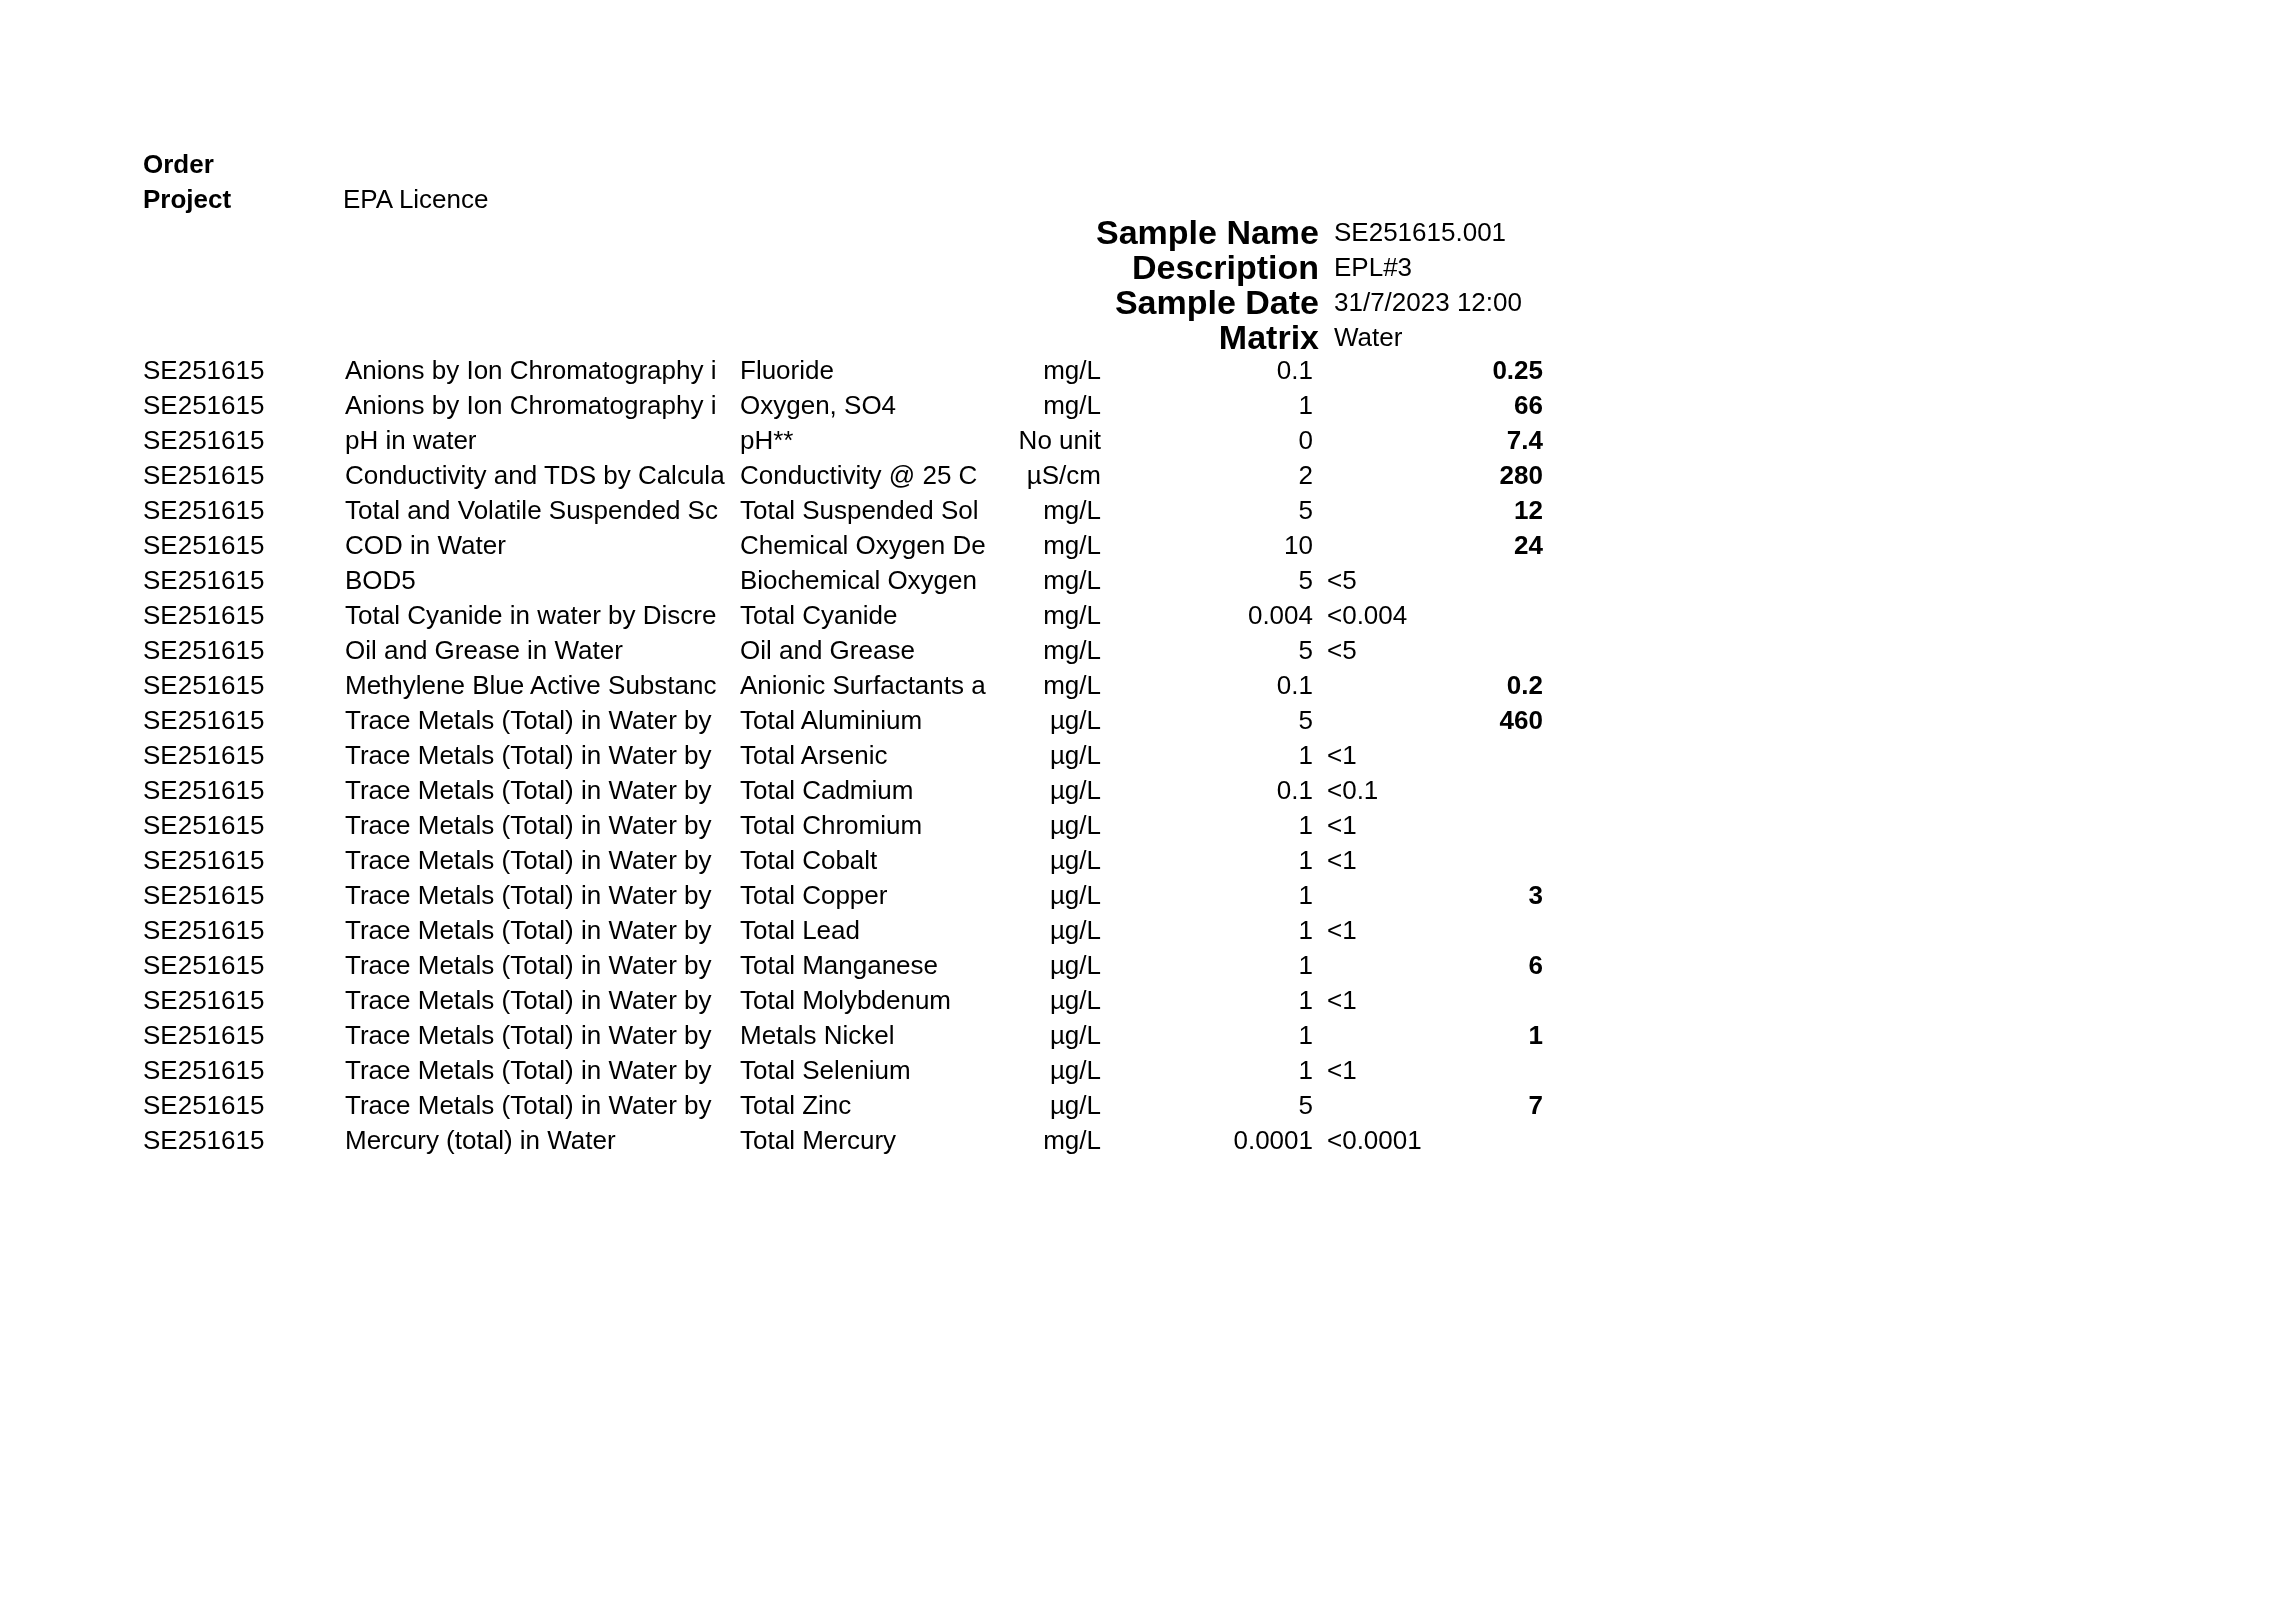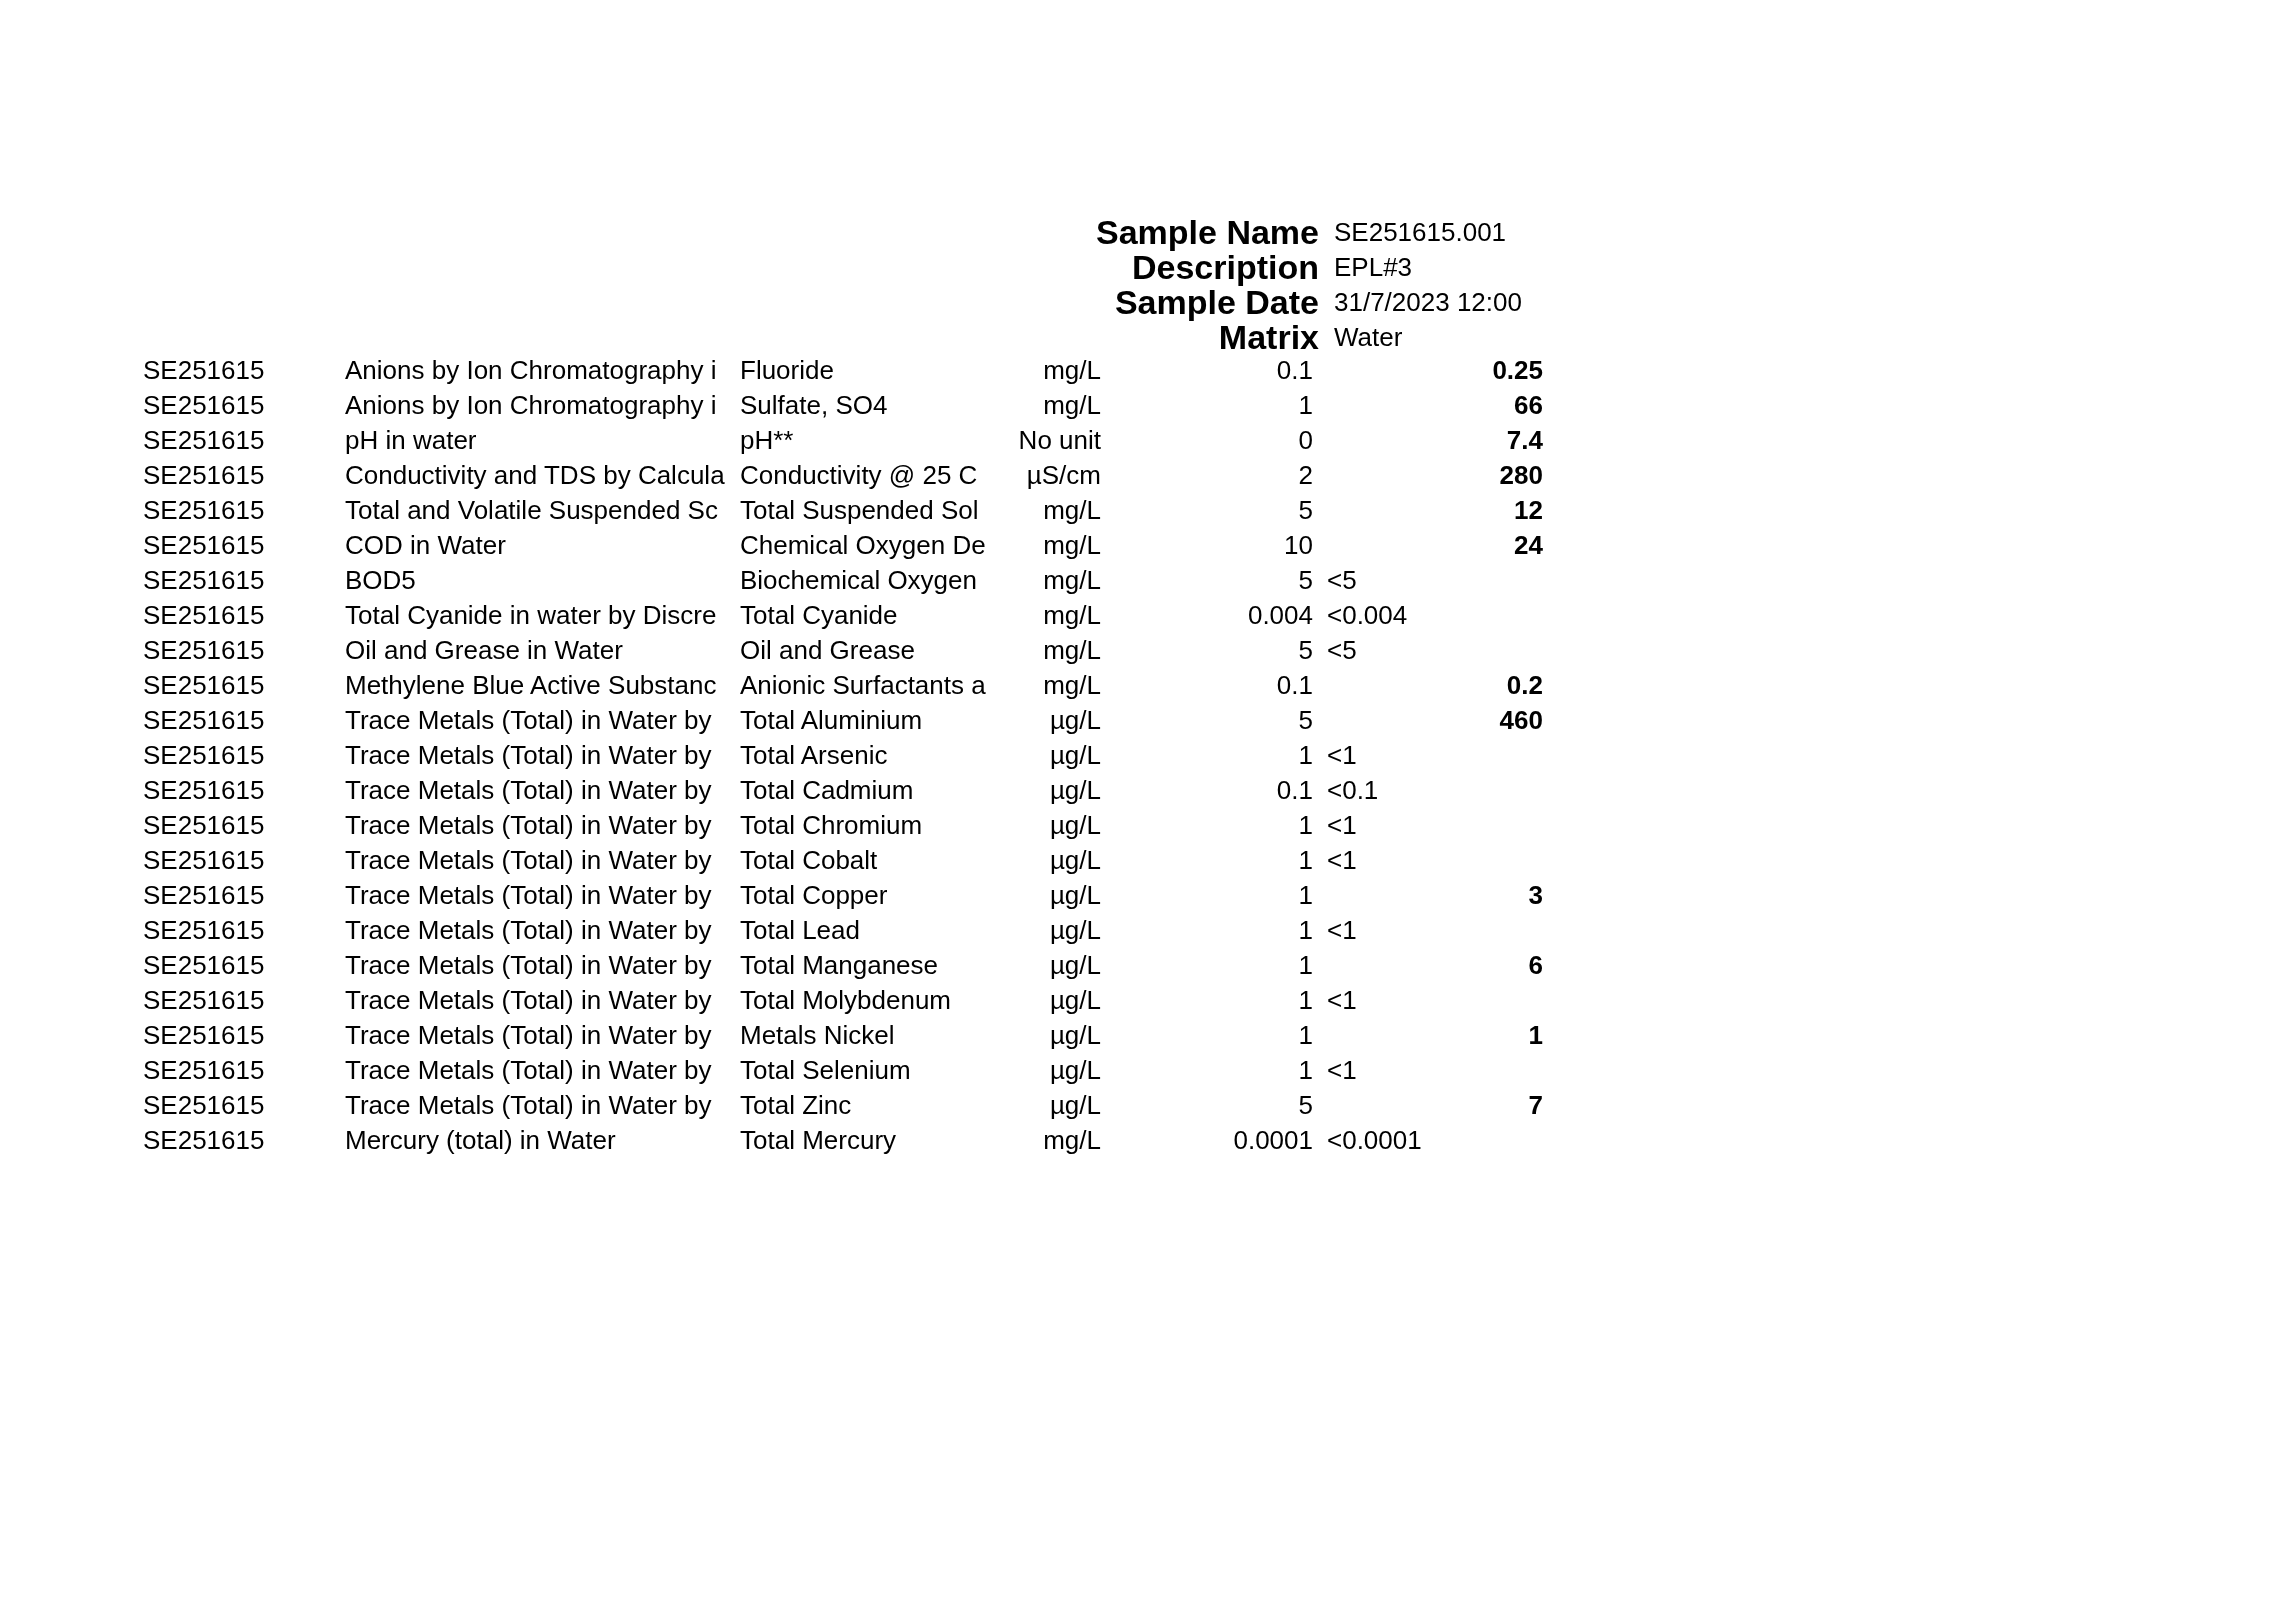--- a/index.html
+++ b/index.html
@@ -45,20 +45,28 @@
   .c-lt     {left:1327px; width:197px; text-align:left;}
   .c-result {left:1364px; width:179px; text-align:right;font-weight:bold;}
   .thead .cell{font-weight:bold;}
   .thead .c-job,.thead .c-method,.thead .c-analyte,.thead .c-units{text-align:center;}
 </style>
 </head>
 <body>
 
 <div class="page">
 
+  <div class="meta">
+    <div class="line">
+      <span class="label">Order</span><span></span>
+    </div>
+    <div class="line">
+      <span class="label">Project</span><span>EPA Licence</span>
+    </div>
+  </div>
 
   <div class="sample">
     <div class="srow">
       <span class="slabel">Sample Name</span>
       <span class="svalue">SE251615.001</span>
     </div>
     <div class="srow">
       <span class="slabel">Description</span>
       <span class="svalue">EPL#3</span>
     </div>
@@ -79,21 +87,21 @@
           <div class="cell c-method">Anions by Ion Chromatography i</div>
           <div class="cell c-analyte">Fluoride</div>
           <div class="cell c-units">mg/L</div>
           <div class="cell c-rl">0.1</div>
           <div class="cell c-lt"></div>
           <div class="cell c-result">0.25</div>
         </div>
         <div class="trow">
           <div class="cell c-job">SE251615</div>
           <div class="cell c-method">Anions by Ion Chromatography i</div>
-          <div class="cell c-analyte">Sulfate, SO4</div>
+          <div class="cell c-analyte">Oxygen, SO4</div>
           <div class="cell c-units">mg/L</div>
           <div class="cell c-rl">1</div>
           <div class="cell c-lt"></div>
           <div class="cell c-result">66</div>
         </div>
         <div class="trow">
           <div class="cell c-job">SE251615</div>
           <div class="cell c-method">pH in water</div>
           <div class="cell c-analyte">pH**</div>
           <div class="cell c-units">No unit</div>

